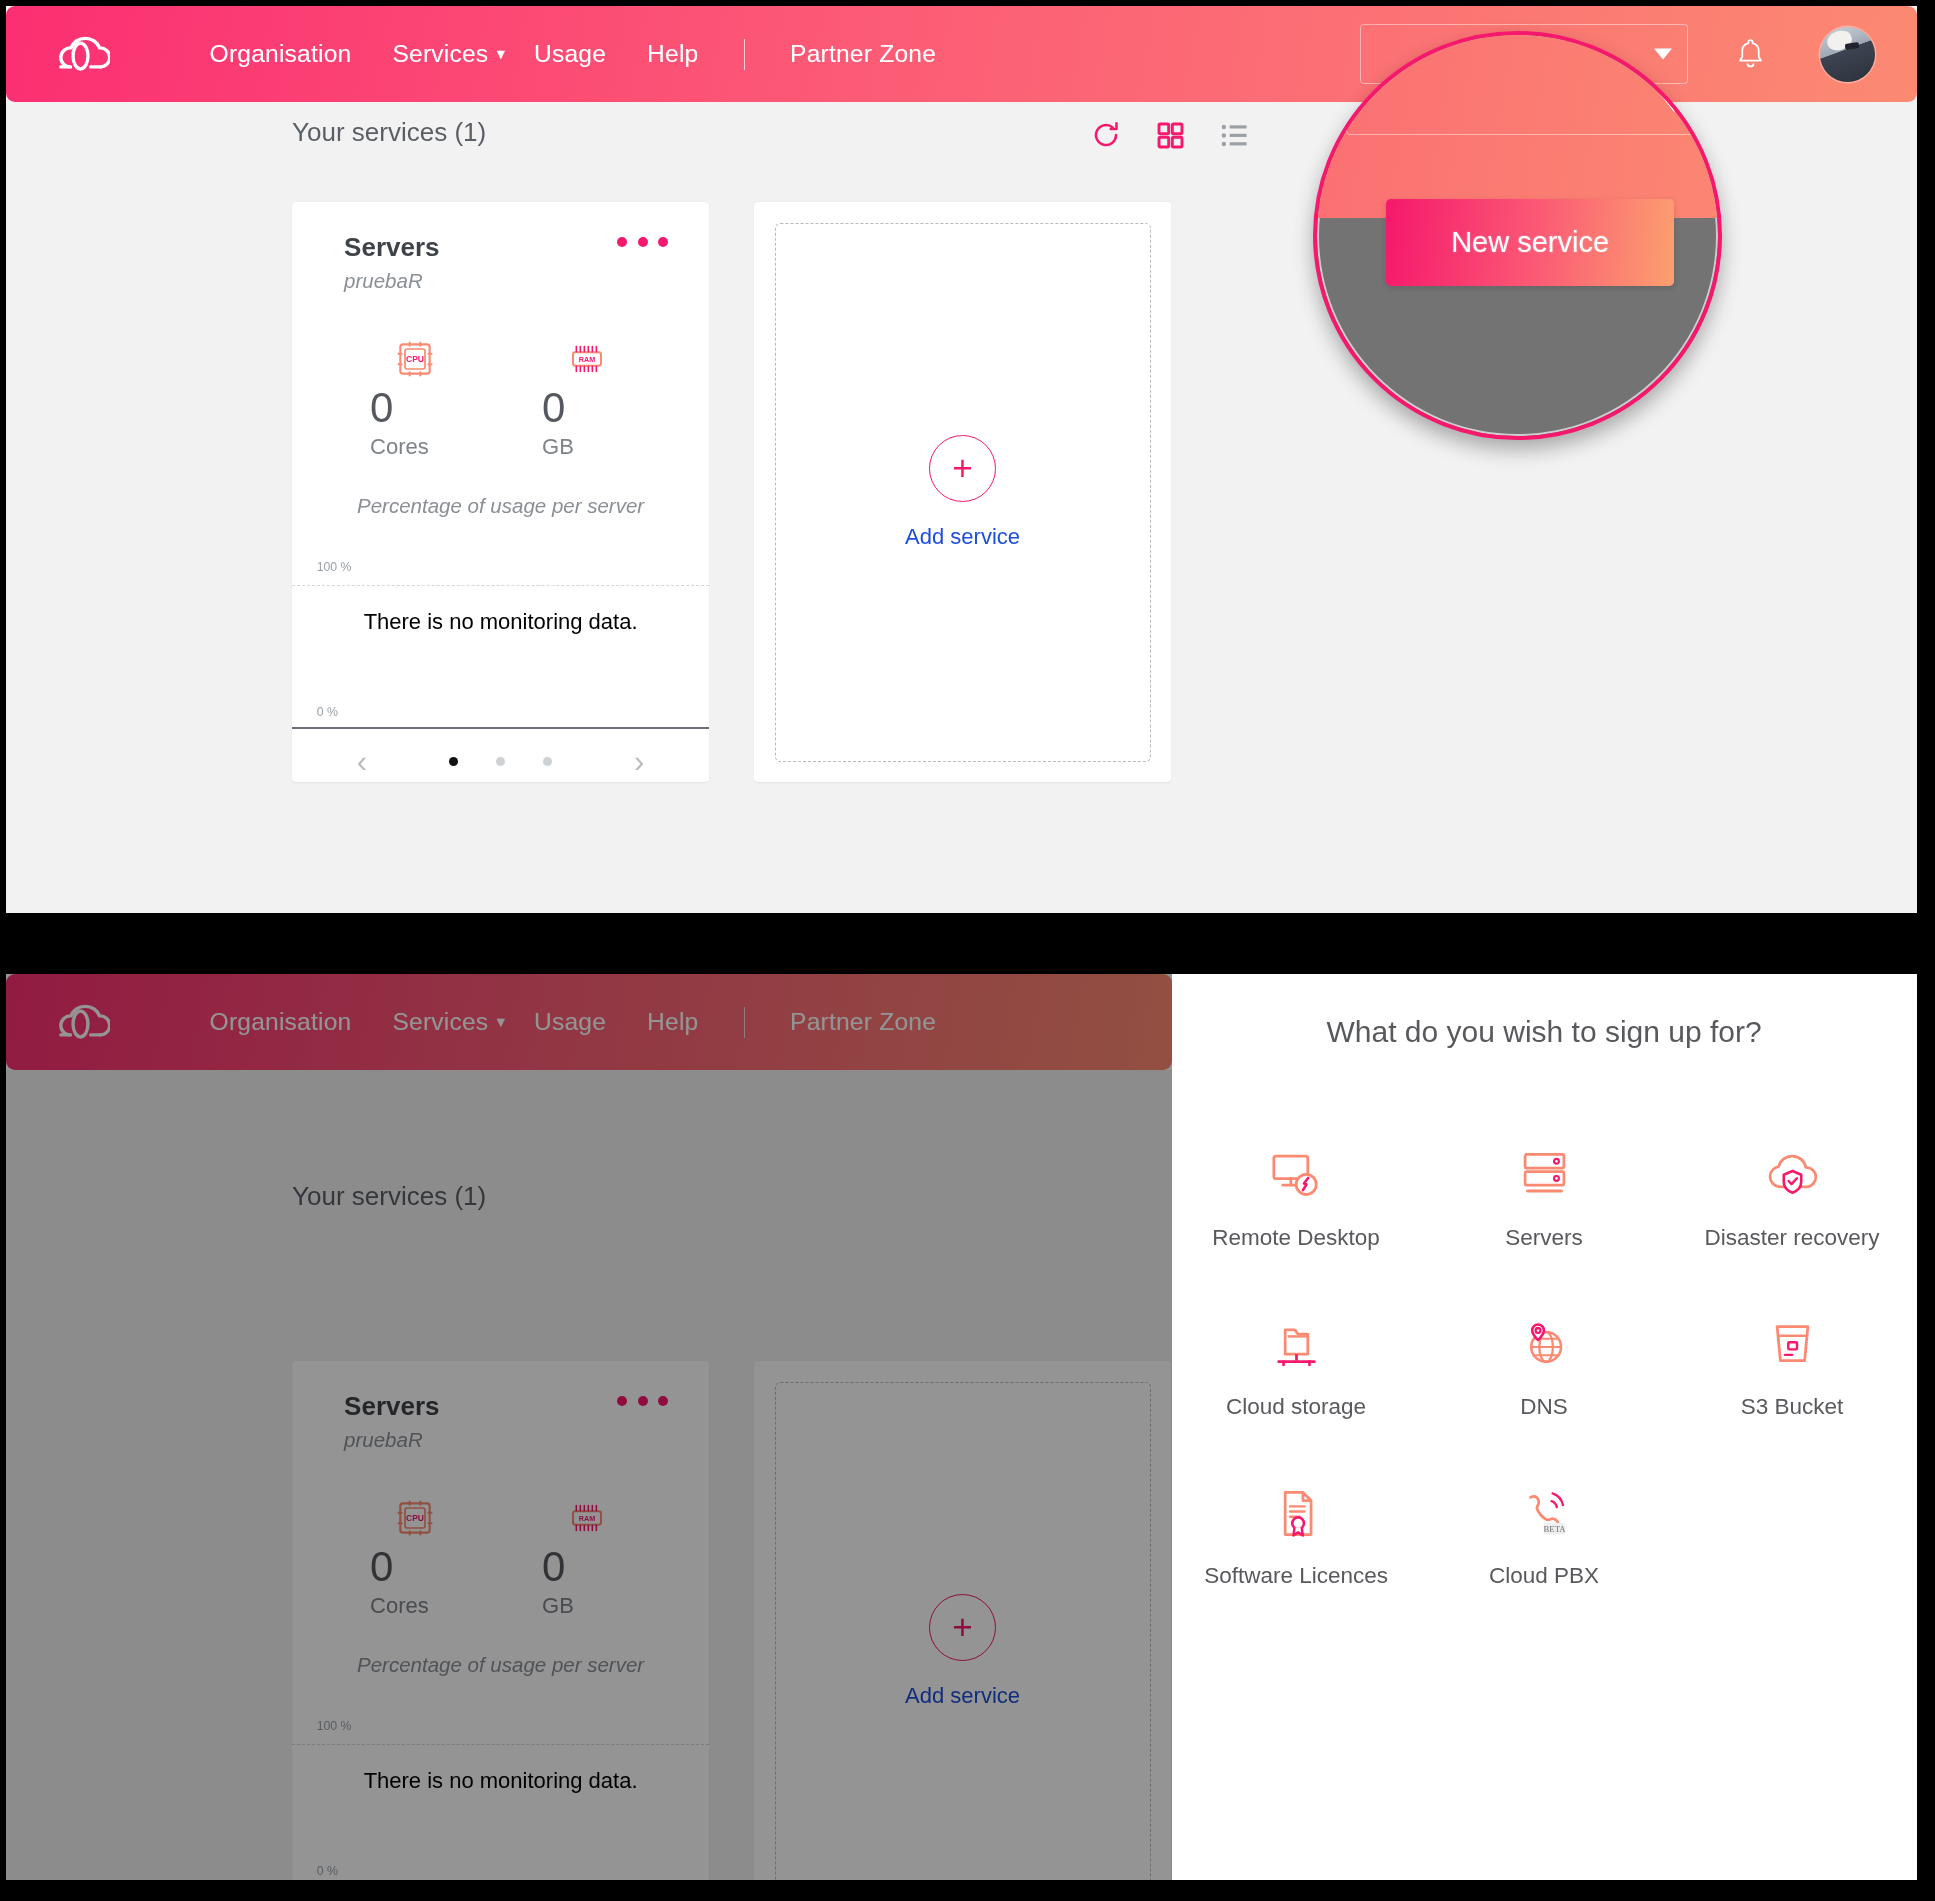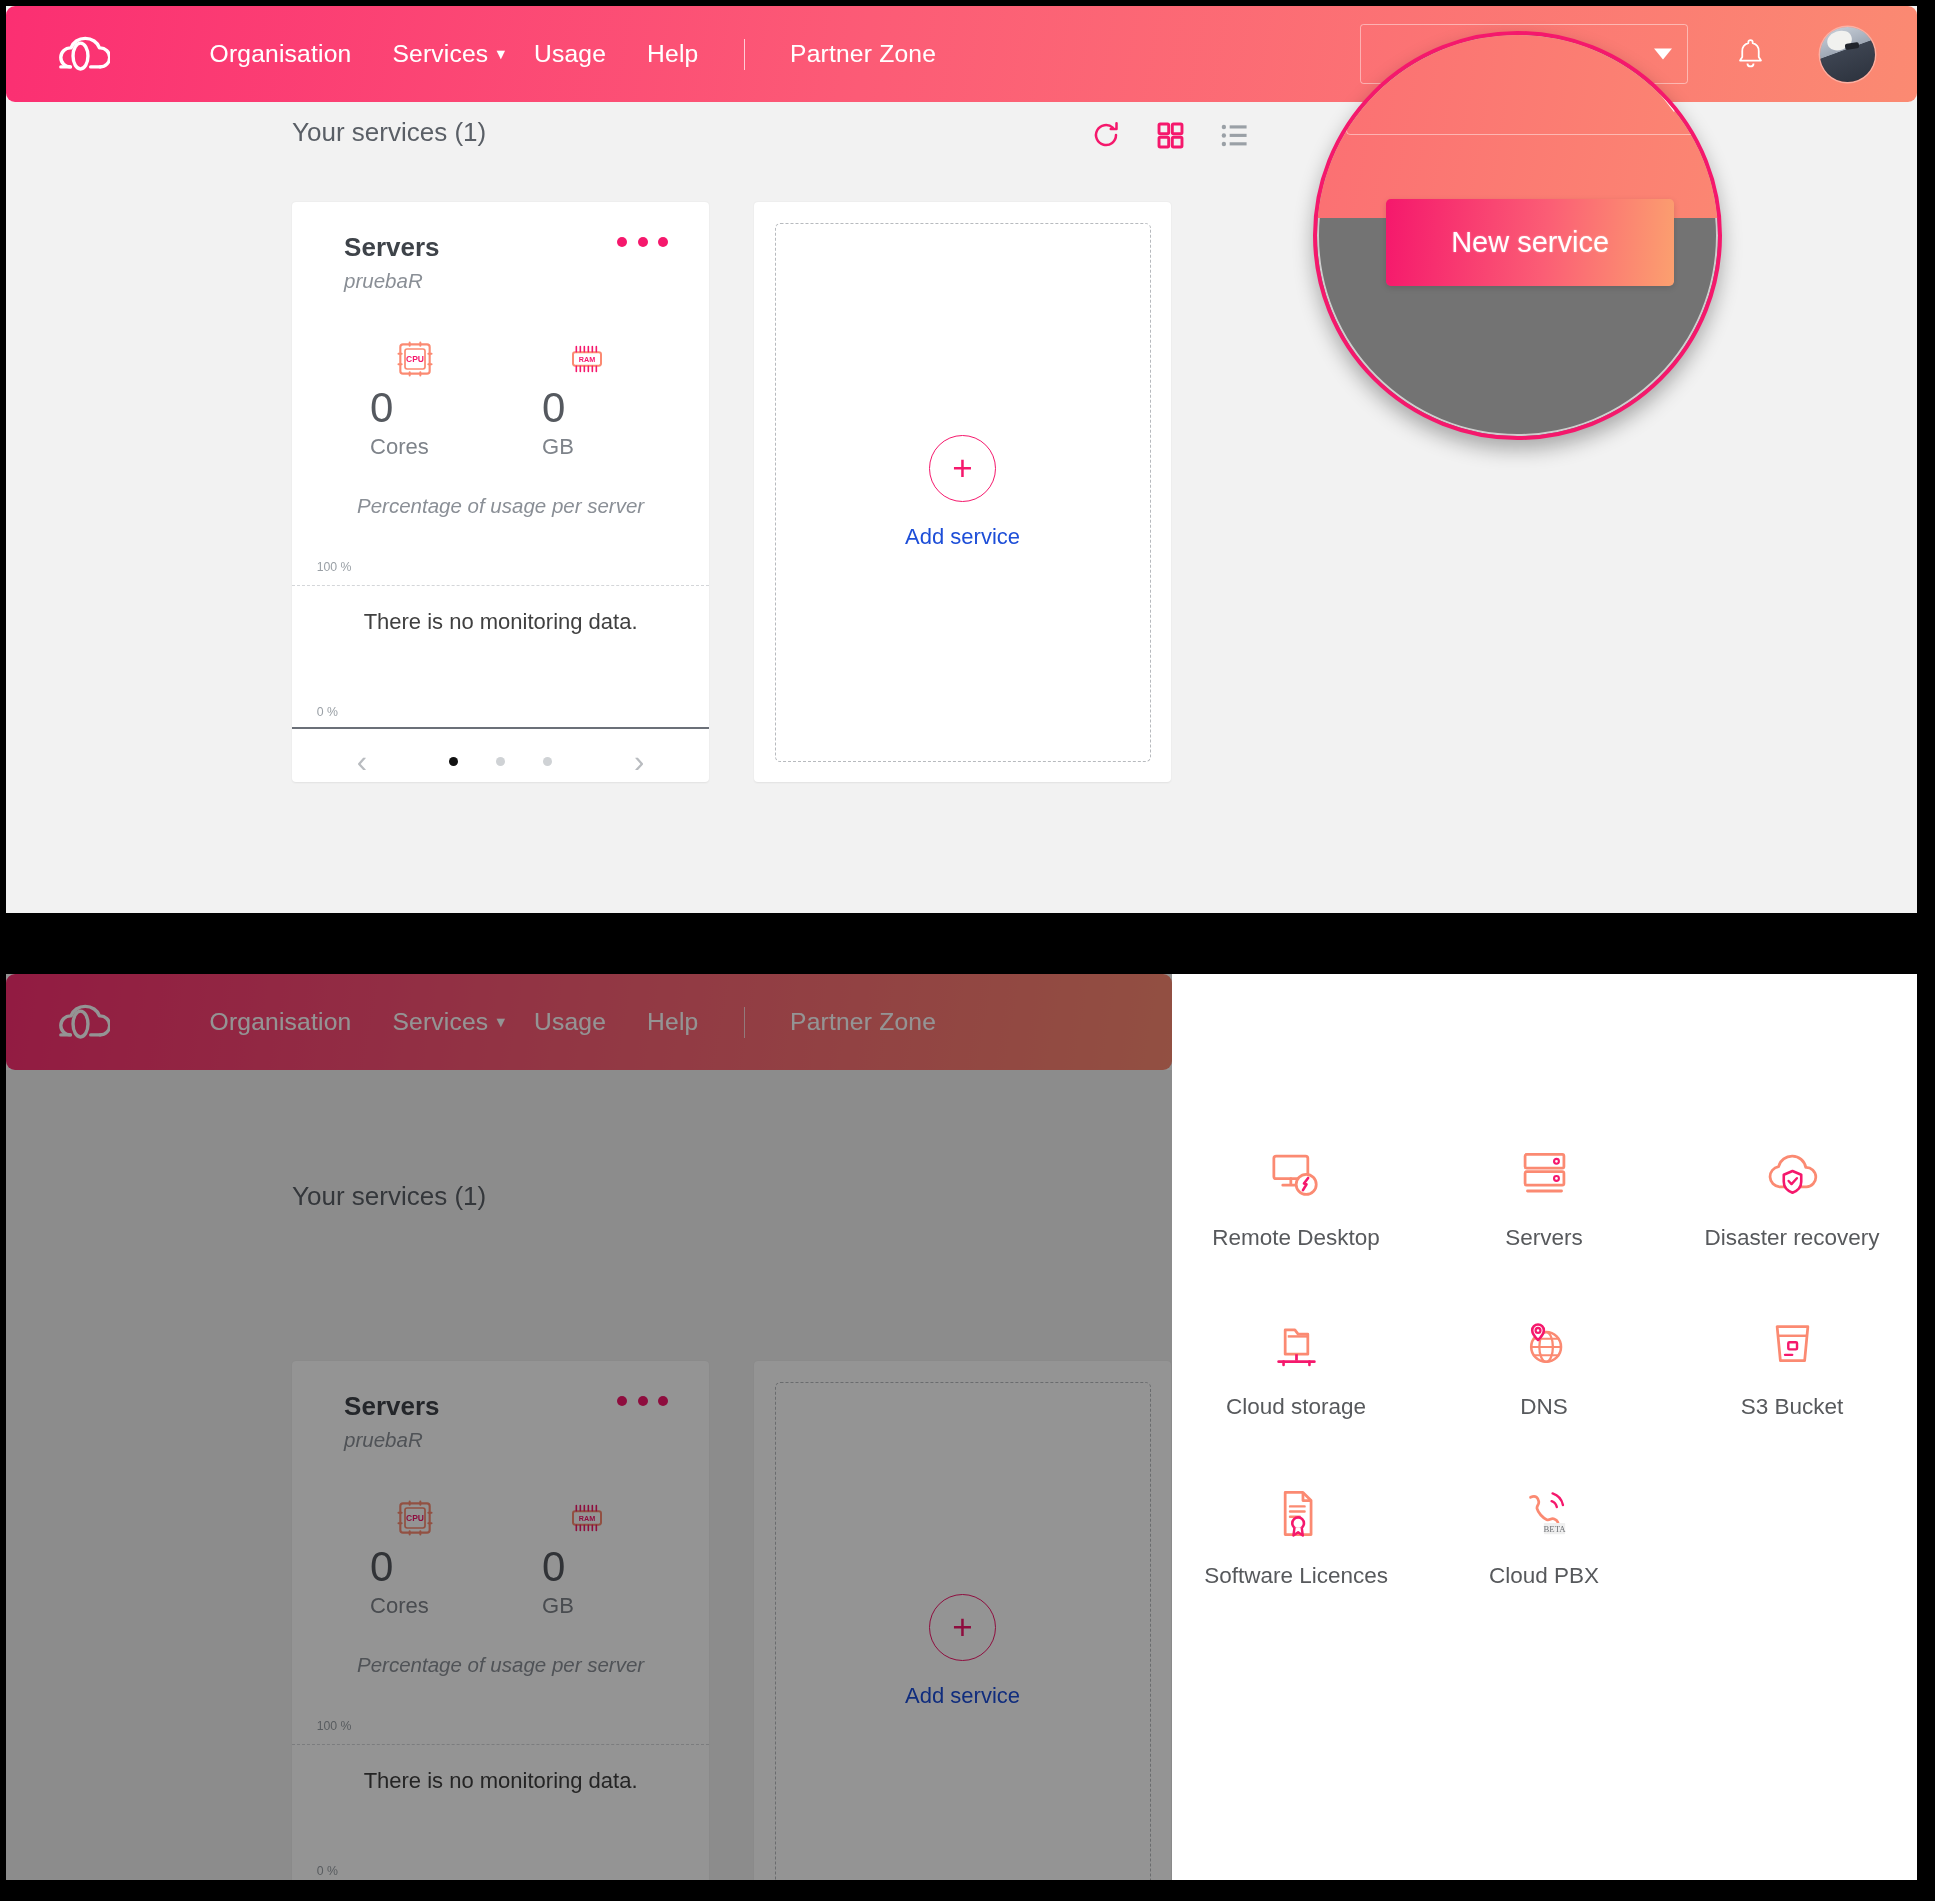--- a/index.html
+++ b/index.html
@@ -145,21 +145,21 @@
   .usage-cap {
     position: absolute; top: 292px; width: 100%; text-align: center;
     font-size: 20.5px; font-style: italic; color: #8a8f96;
   }
   .axis-100 { position: absolute; left: 24.6px; top: 358px; font-size: 12.3px; color: #9aa0a6; }
   .axis-0   { position: absolute; left: 24.6px; top: 503px; font-size: 12.3px; color: #9aa0a6; }
   .grid-dash { position: absolute; left: 0; right: 0; top: 383px; border-top: 1.4px dashed #d4d6d9; }
   .grid-base { position: absolute; left: 0; right: 0; top: 525px; border-top: 2px solid #6b7078; }
   .no-data {
     position: absolute; top: 407px; width: 100%; text-align: center;
-    font-size: 22px; color: #404040;
+    font-size: 22px; color: #000000;
   }
   .carousel {
     position: absolute; left: 0; right: 0; top: 539px; height: 41px;
     display: flex; align-items: center; justify-content: center; gap: 0;
   }
   .car-arrow { color: #b9bcc0; font-size: 31px; font-weight: 300; }
   .car-dots { display: flex; gap: 38px; margin: 0 82px; }
   .car-dots i { width: 9px; height: 9px; border-radius: 50%; background: #cfd2d5; display:block; }
   .car-dots i.on { background: #111; }
 
@@ -471,20 +471,21 @@
             <div class="add-circle">+</div>
             <div class="add-label">Add service</div>
           </div>
         </div>
       </div>
     </div>
     <div class="bp-scrim"></div>
   </div>
 
   <div class="bp-right">
+    <div class="bp-question">What do you wish to sign up for?</div>
 
     <div class="svc-grid">
 
       <div class="svc-item">
         <span class="svc-icon">
           <svg width="55" height="55" viewBox="0 0 34 34">
             <rect x="3" y="5" width="21" height="14" rx="1.4" fill="none" stroke="#fb8a72" stroke-width="1.7"></rect>
             <path d="M8.5 23 h11 M13.5 19 v4" fill="none" stroke="#fb8a72" stroke-width="1.7" stroke-linecap="round"></path>
             <circle cx="23" cy="22.5" r="6.2" fill="#fff" stroke="#fb8a72" stroke-width="1.7"></circle>
             <path d="M21 26 l2.2 -3.6 l-1.6 -0.5 l2.6 -3.4" fill="none" stroke="#f5186c" stroke-width="1.6" stroke-linecap="round" stroke-linejoin="round"></path>

